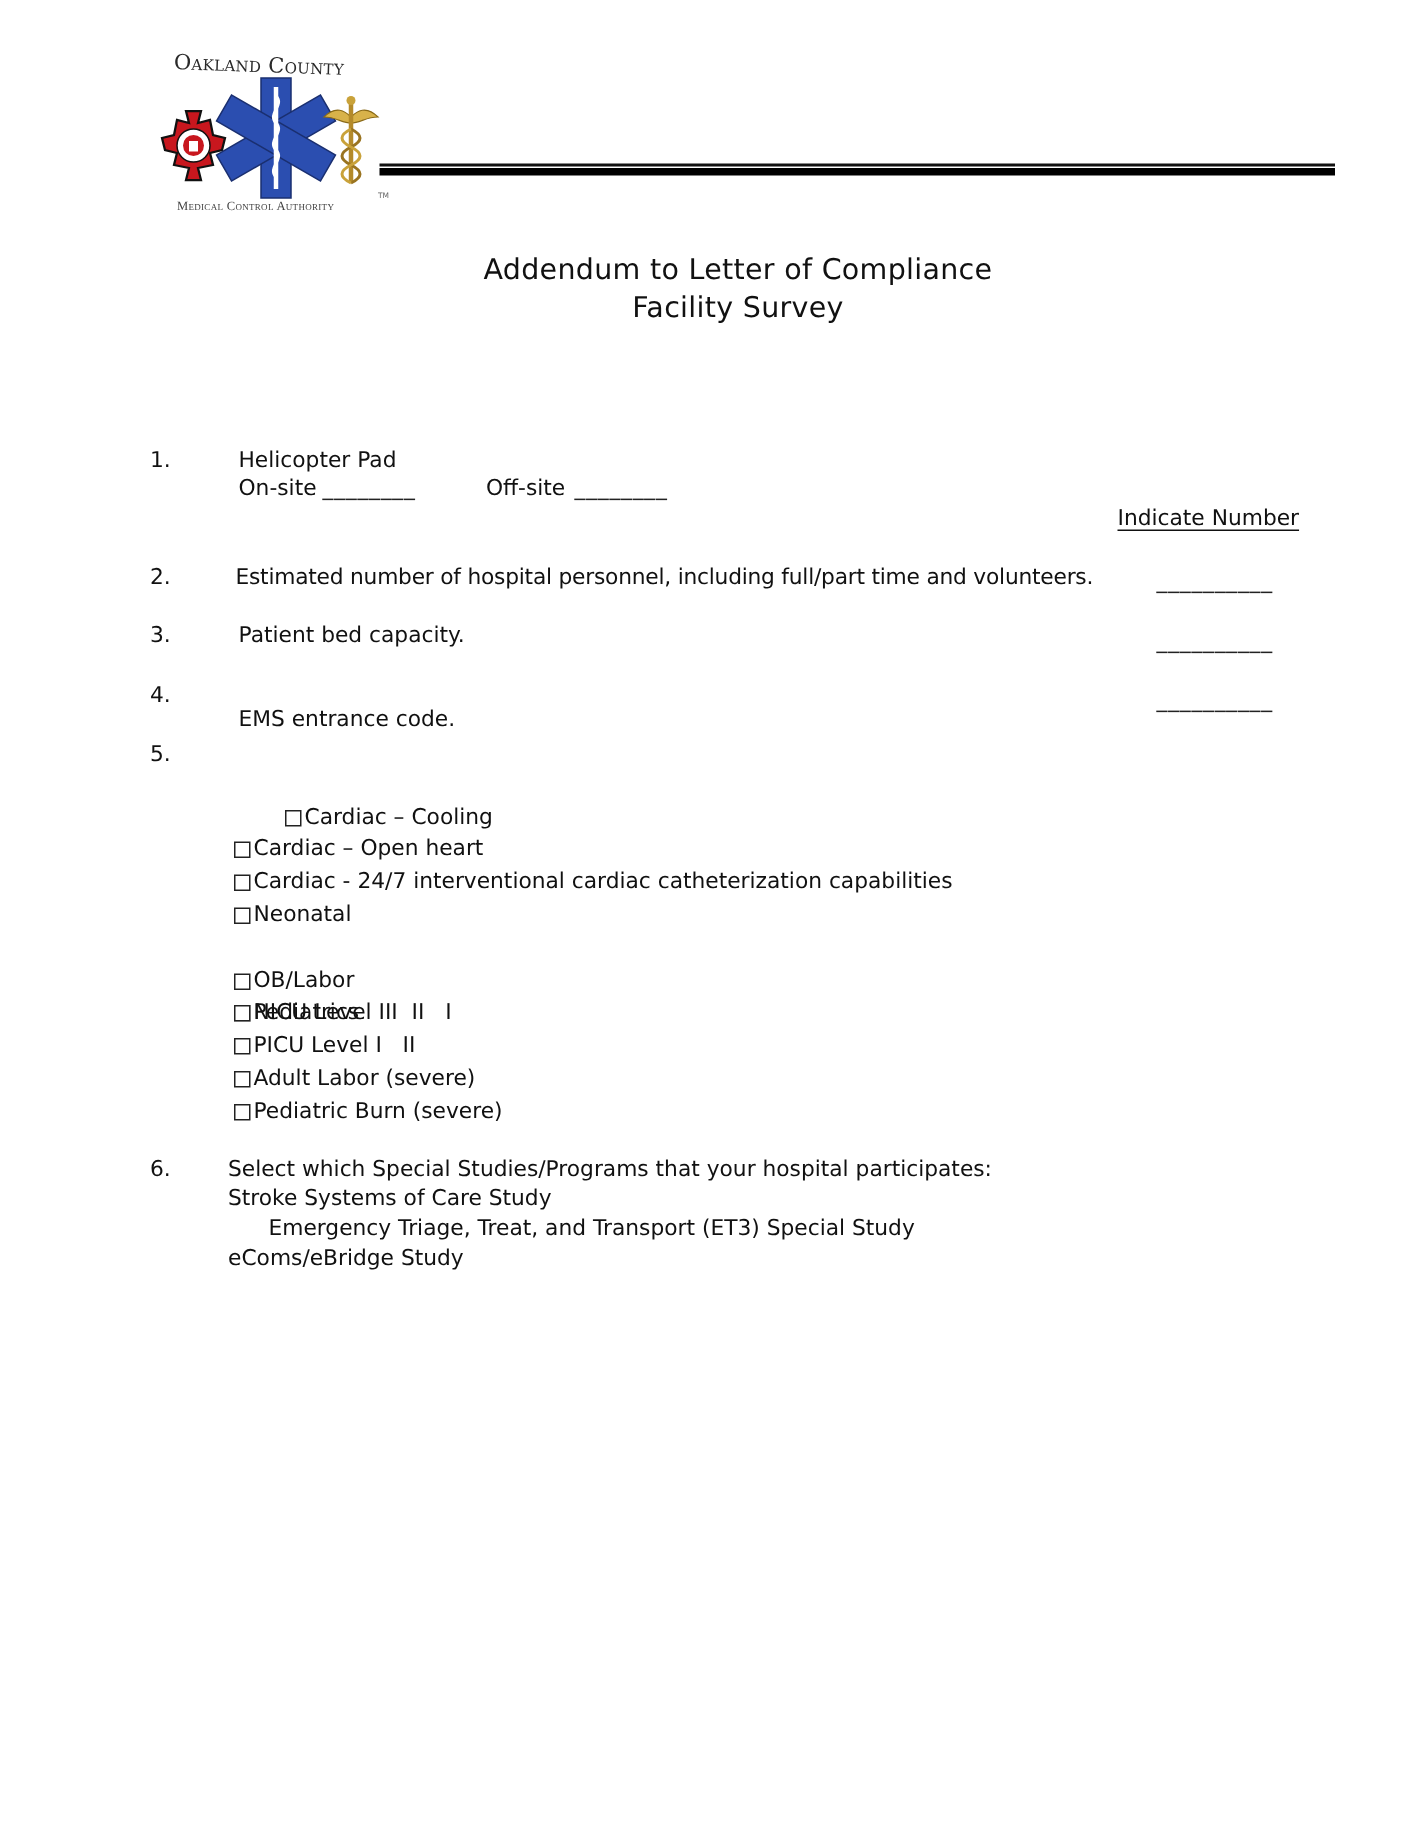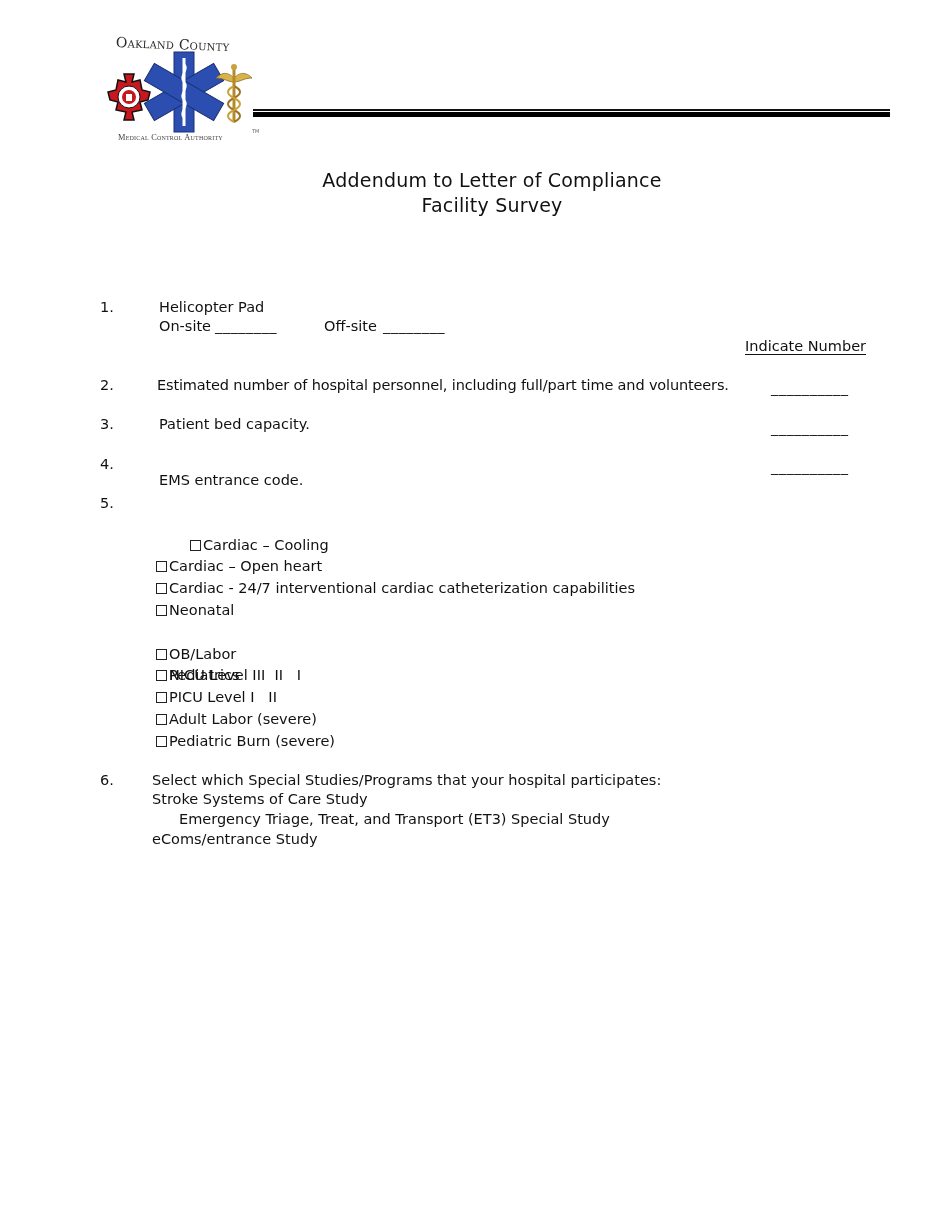--- a/index.html
+++ b/index.html
@@ -239,15 +239,15 @@
   </div>
   <div class="check-item" style="top:733px;">
     <span class="checkbox"></span>
     <span>Pediatric Burn (severe)</span>
   </div>
 
   <div class="txt num" style="top:772px;">6.</div>
   <div class="txt" style="left:152px; top:772px;">Select which Special Studies/Programs that your hospital participates:</div>
   <div class="program" style="top:791px;">Stroke Systems of Care Study</div>
   <div class="program" style="top:811px;margin-left:27px;">Emergency Triage, Treat, and Transport (ET3) Special Study</div>
-  <div class="program" style="top:831px;">eComs/entrance Study</div>
+  <div class="program" style="top:831px;">eComs/eBridge Study</div>
 
 </div>
 
 </body></html>

